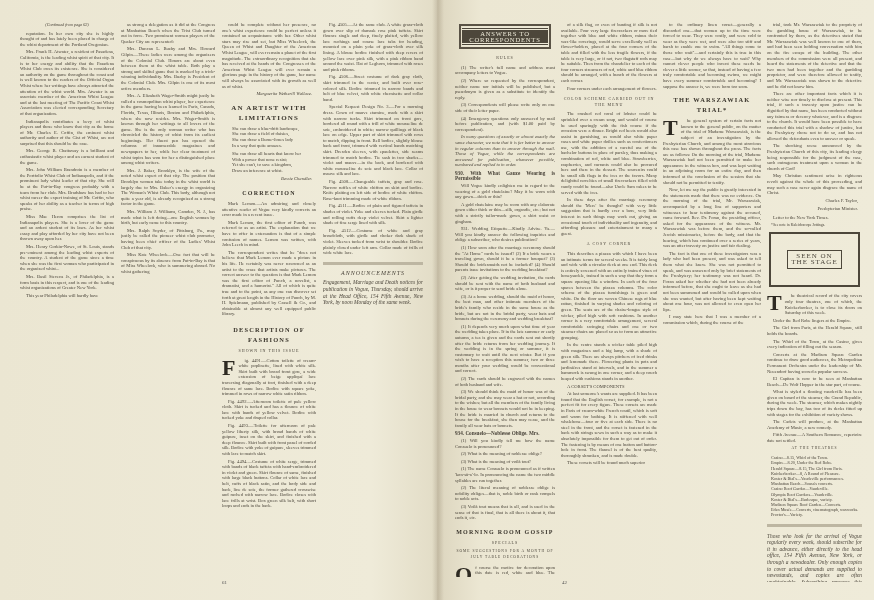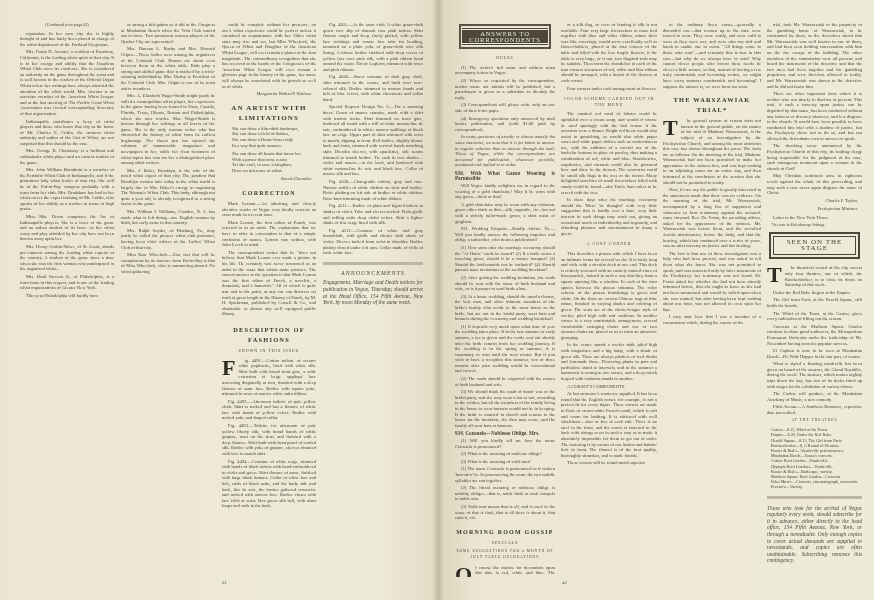--- a/index.html
+++ b/index.html
@@ -17,21 +17,21 @@
   .sub { text-align:center; font-size:4px; letter-spacing:1px; margin:1px 0 4px; }
   .poem { margin:2px 0 3px 10px; font-size:4.6px; }
   .poem div { margin:0; }
   .sig { text-align:right; margin:1px 4px 3px 0; font-style:italic; }
   .rule { height:3px; background:#bdb6a2; margin:6px 0; }
   .dropcap { float:left; font-size:22px; line-height:18px; margin:1px 3px 0 0; font-weight:bold; color:#2e2a22; }
   .ital { font-style:italic; font-size:5.4px; line-height:6.6px; }
   .ann-hd { text-align:center; font-style:italic; letter-spacing:1px; font-size:6px; margin:4px 0 3px; }
   .banner { border:2px solid #5a5346; padding:1px; margin:2px 4px 6px; }
   .banner .inner { background:#4d473b; color:#eeead8; text-align:center; font-size:6.6px; letter-spacing:.8px; padding:1px 0; border-top:3px double #eeead8; border-bottom:3px double #eeead8; }
-  .stage-box { border:2px solid #4d473b; margin:4px 2px 6px; padding:2px; }
+  .stage-box { border:2px solid #4d473b; margin:4px 2px 6px; padding:16px; }
   .stage-box .inner { border:1px solid #4d473b; text-align:center; font-size:7px; letter-spacing:1px; padding:3px 0; }
   .list { font-size:4.2px; line-height:5.2px; margin:2px 0 4px 4px; }
   .list div { text-indent:-4px; padding-left:4px; }
   .folio { position:absolute; top:580px; font-size:5px; color:#555; }
 </style>
 </head>
 <body>
 
 <div class="spread">
 

